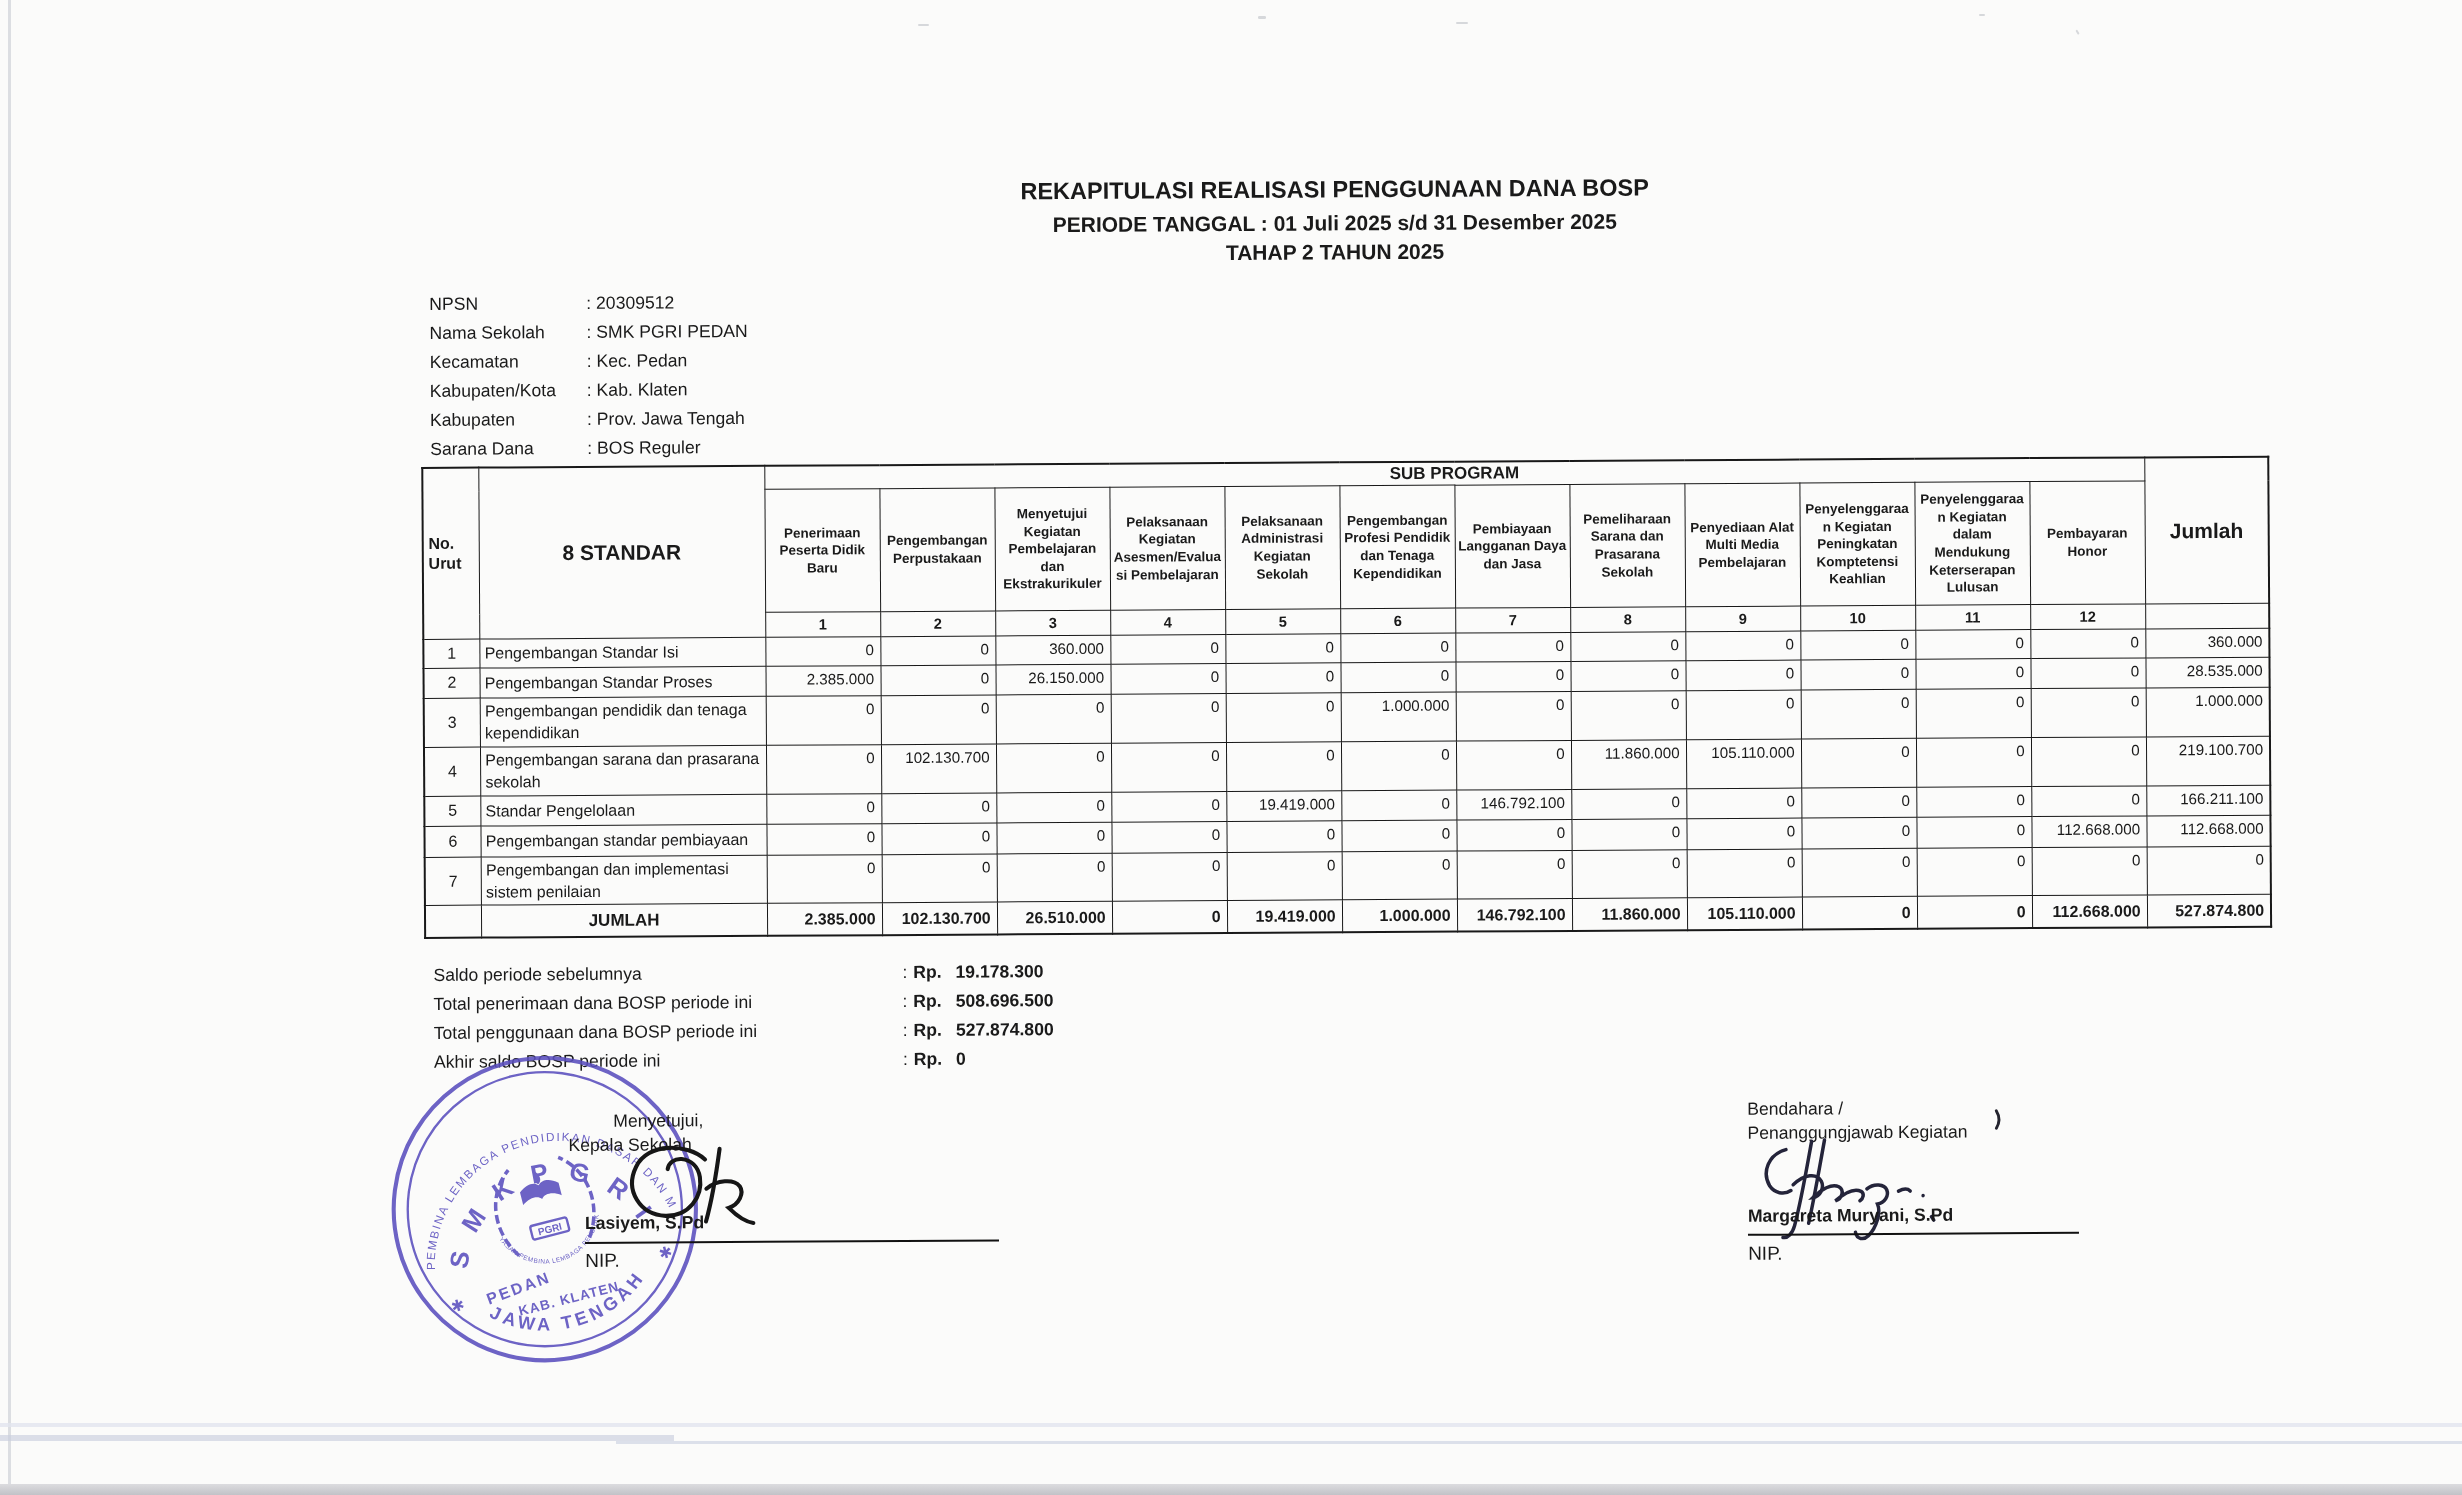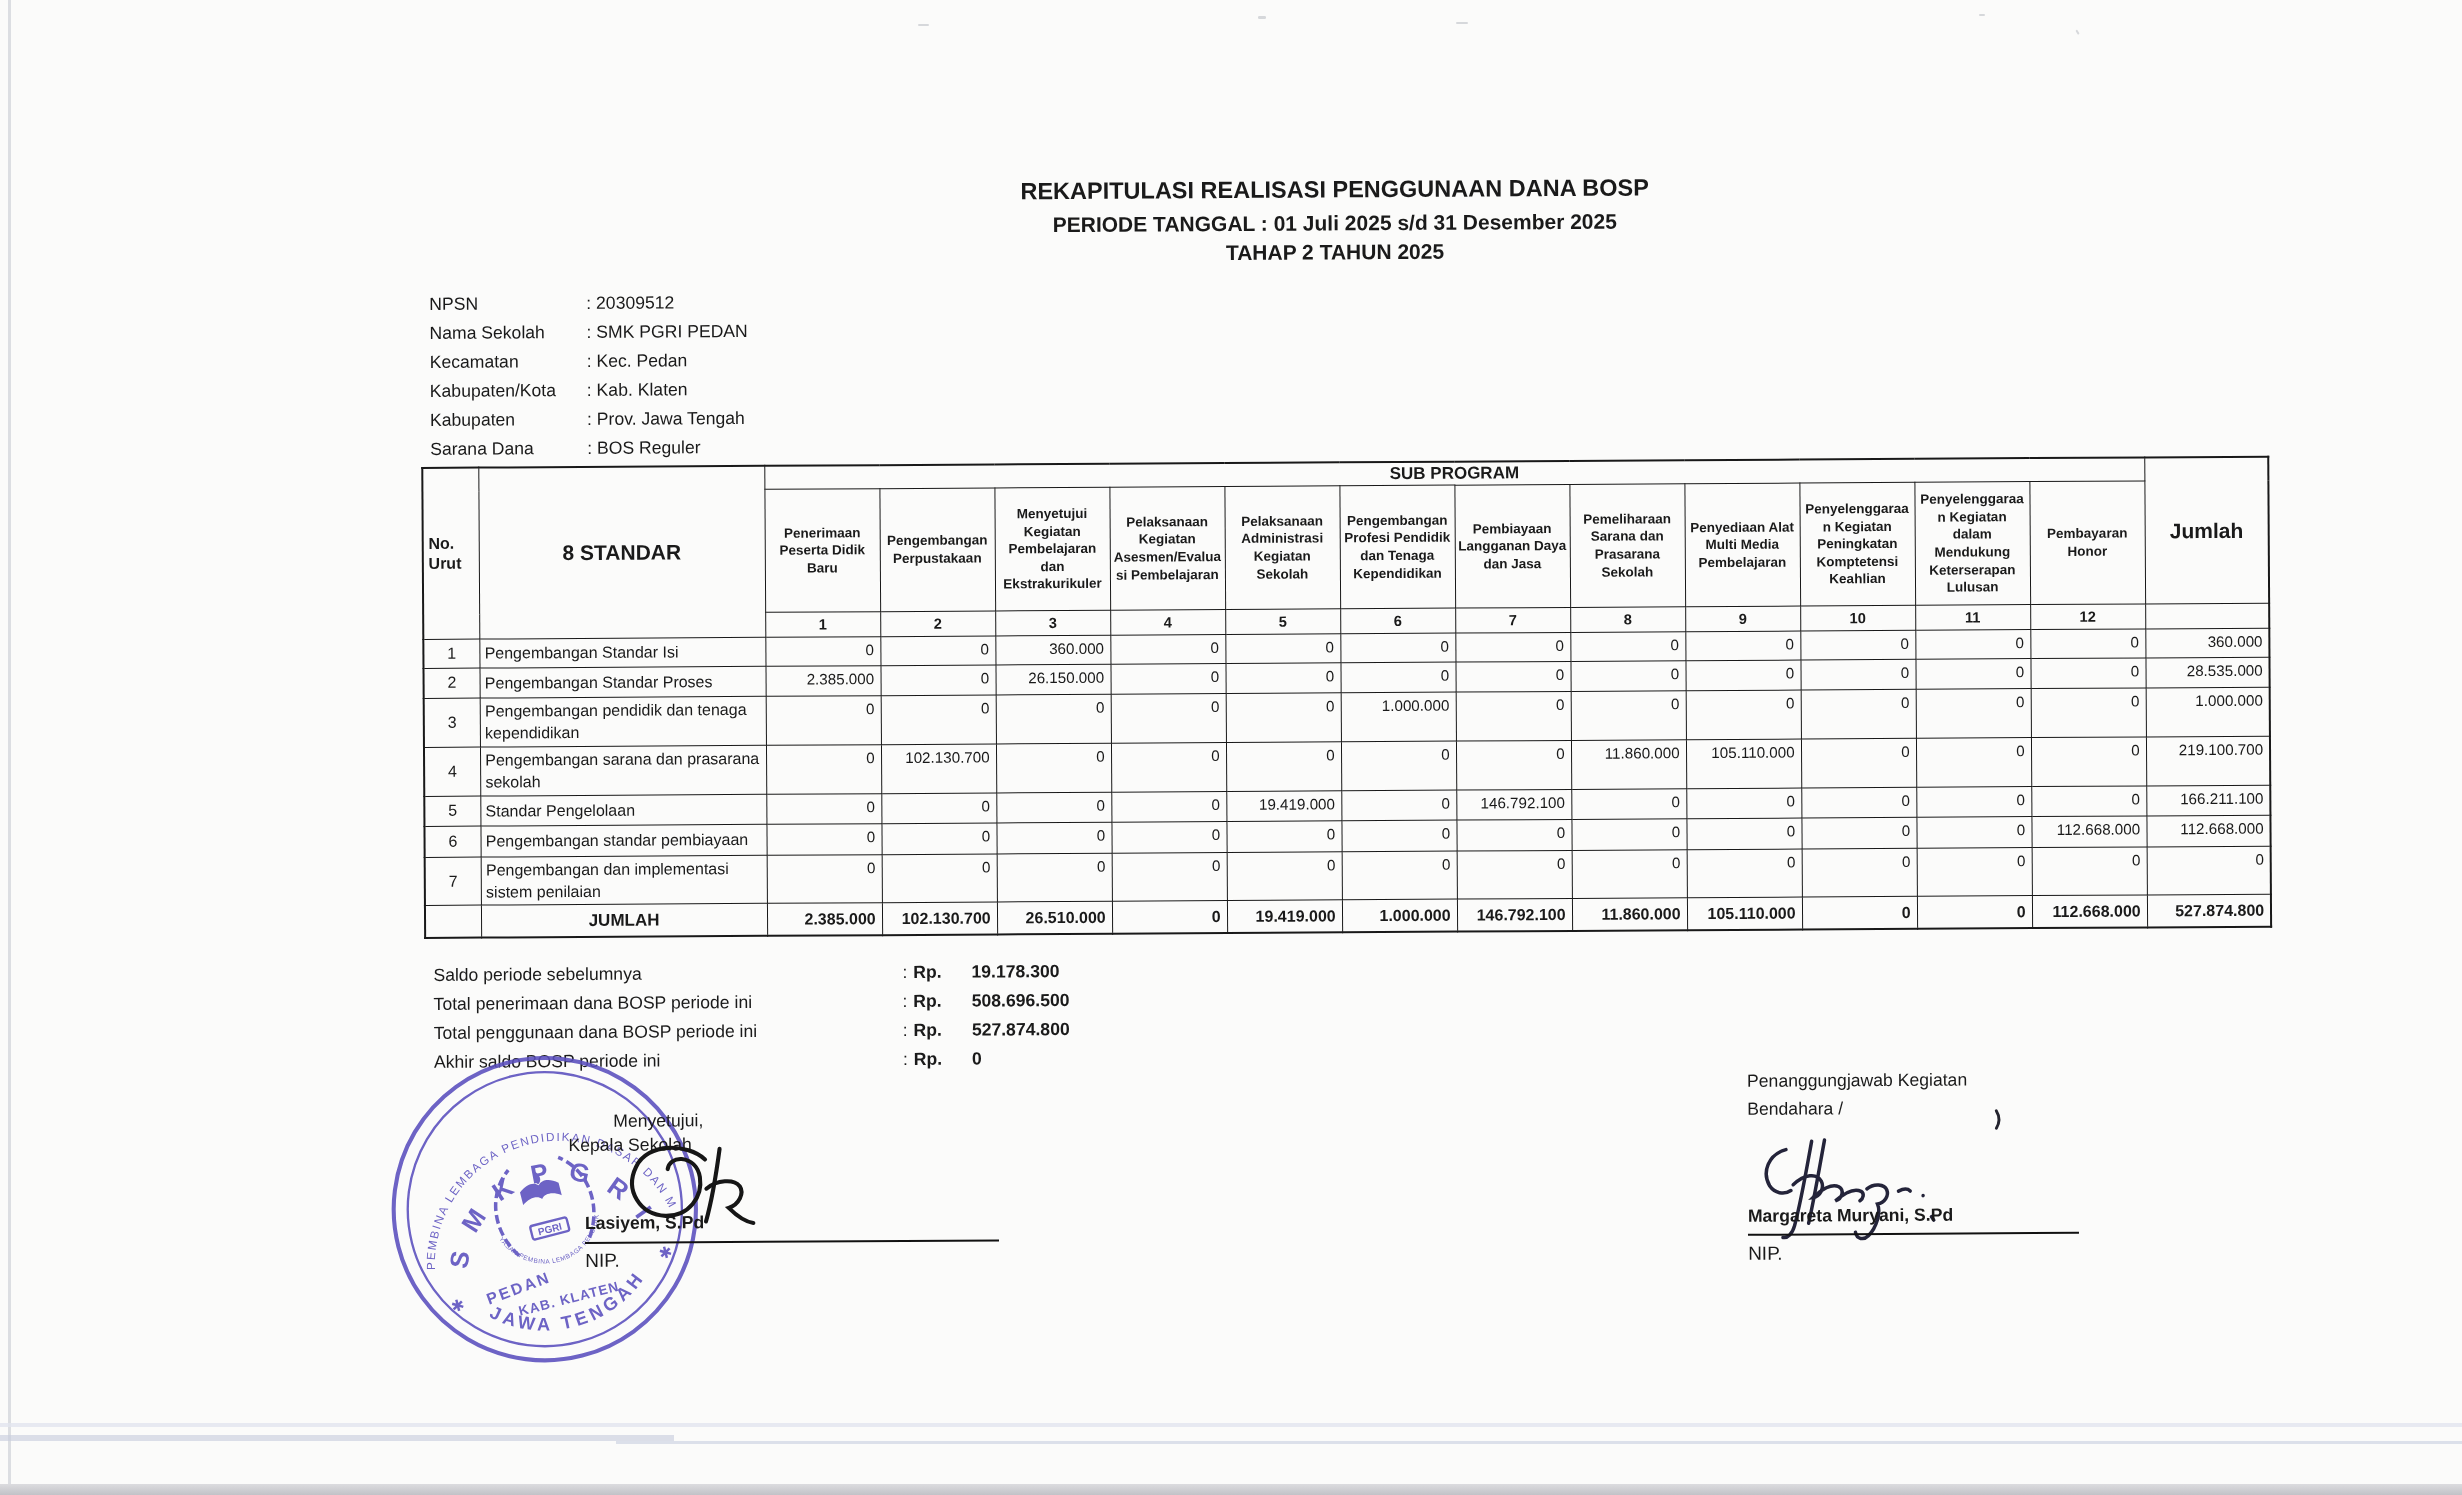--- a/index.html
+++ b/index.html
@@ -40,21 +40,21 @@
   .r-label{font-size:16px;text-align:left;vertical-align:middle;padding:2.3px 3.5px 2.3px 4.7px;line-height:1.35;}
   .r-val,.r-jml{font-size:15.2px;text-align:right;vertical-align:top;padding:4.1px 5.9px 0 2.3px;}
   tr.total td{border-top-width:2.9px;}
   .t-label{font-weight:bold;font-size:17px;text-align:center;vertical-align:middle;}
   .t-val,.t-jml{font-weight:bold;font-size:16px;text-align:right;vertical-align:middle;padding:0 5.9px 0 2.3px;}
   
   #summary-block{position:absolute;left:432px;top:956px;font-size:17.6px;}
   .sum-row{height:29px;line-height:29px;white-space:nowrap;}
   .sum-label{display:inline-block;width:469px;}
   .sum-rp{font-weight:bold;margin-left:5.9px;}
-  .sum-val{font-weight:bold;margin-left:30px;}
+  .sum-val{font-weight:bold;margin-left:14px;}
   
   .sig-text{position:absolute;font-size:17.6px;line-height:24.6px;}
   .sig-name{position:absolute;font-size:17.6px;font-weight:bold;}
   .sig-line{position:absolute;height:2.3px;background:#111;}
   .sig-nip{position:absolute;font-size:19px;}
   .sigsvg{position:absolute;}
 </style>
 </head>
 <body>
 
@@ -356,21 +356,21 @@
       <path d="M148,24 C118,-4 50,-6 30,36 C10,76 36,118 80,120 C120,121 144,88 139,54 C136,36 124,25 108,23 C96,22 86,29 84,40"></path>
       <path d="M173,6 C168,42 161,88 149,130"></path>
       <path d="M150,74 C168,59 197,57 207,70 C215,82 206,101 188,107 C200,119 215,131 230,133"></path>
     </g>
   </svg>
   <div class="sig-name" style="left:582px;top:1209px;">Lasiyem, S.Pd</div>
   <div class="sig-line" style="left:582px;top:1238px;width:414px;"></div>
   <div class="sig-nip" style="left:582px;top:1246px;">NIP.</div>
 
   <div class="sig-text" style="left:1745px;top:1100px;">Bendahara /</div>
-  <div class="sig-text" style="left:1745px;top:1072px;">Penanggungjawab Kegiatan</div>
+  <div class="sig-text" style="left:1745px;top:1124px;">Penanggungjawab Kegiatan</div>
   <svg class="sigsvg" style="left:1987px;top:1113px;" width="17.6" height="23.5" viewBox="0 0 30 40">
     <path d="M12,4 C18,14 18,24 12,34" fill="none" stroke="#24242e" stroke-width="5" stroke-linecap="round"></path>
   </svg>
   <svg class="sigsvg" style="left:1753px;top:1139px;" width="199" height="117" viewBox="0 0 340 200">
     <g fill="none" stroke="#24243a" stroke-width="6" stroke-linecap="round">
       <path d="M52,24 C22,32 10,62 24,86 C32,98 48,102 60,94"></path>
       <path d="M96,10 C88,52 78,110 66,154 C62,168 54,176 46,174"></path>
       <path d="M118,8 C110,50 100,108 90,150"></path>
       <path d="M64,84 C84,66 104,64 112,78 C118,90 110,104 98,106 C112,92 130,82 142,88 C152,94 148,108 136,112 C150,100 168,90 180,96 C186,100 184,108 178,112"></path>
       <path d="M190,92 C202,82 220,84 224,94 C228,104 220,116 208,118 C214,132 206,158 192,172 C184,180 172,178 170,166"></path>

